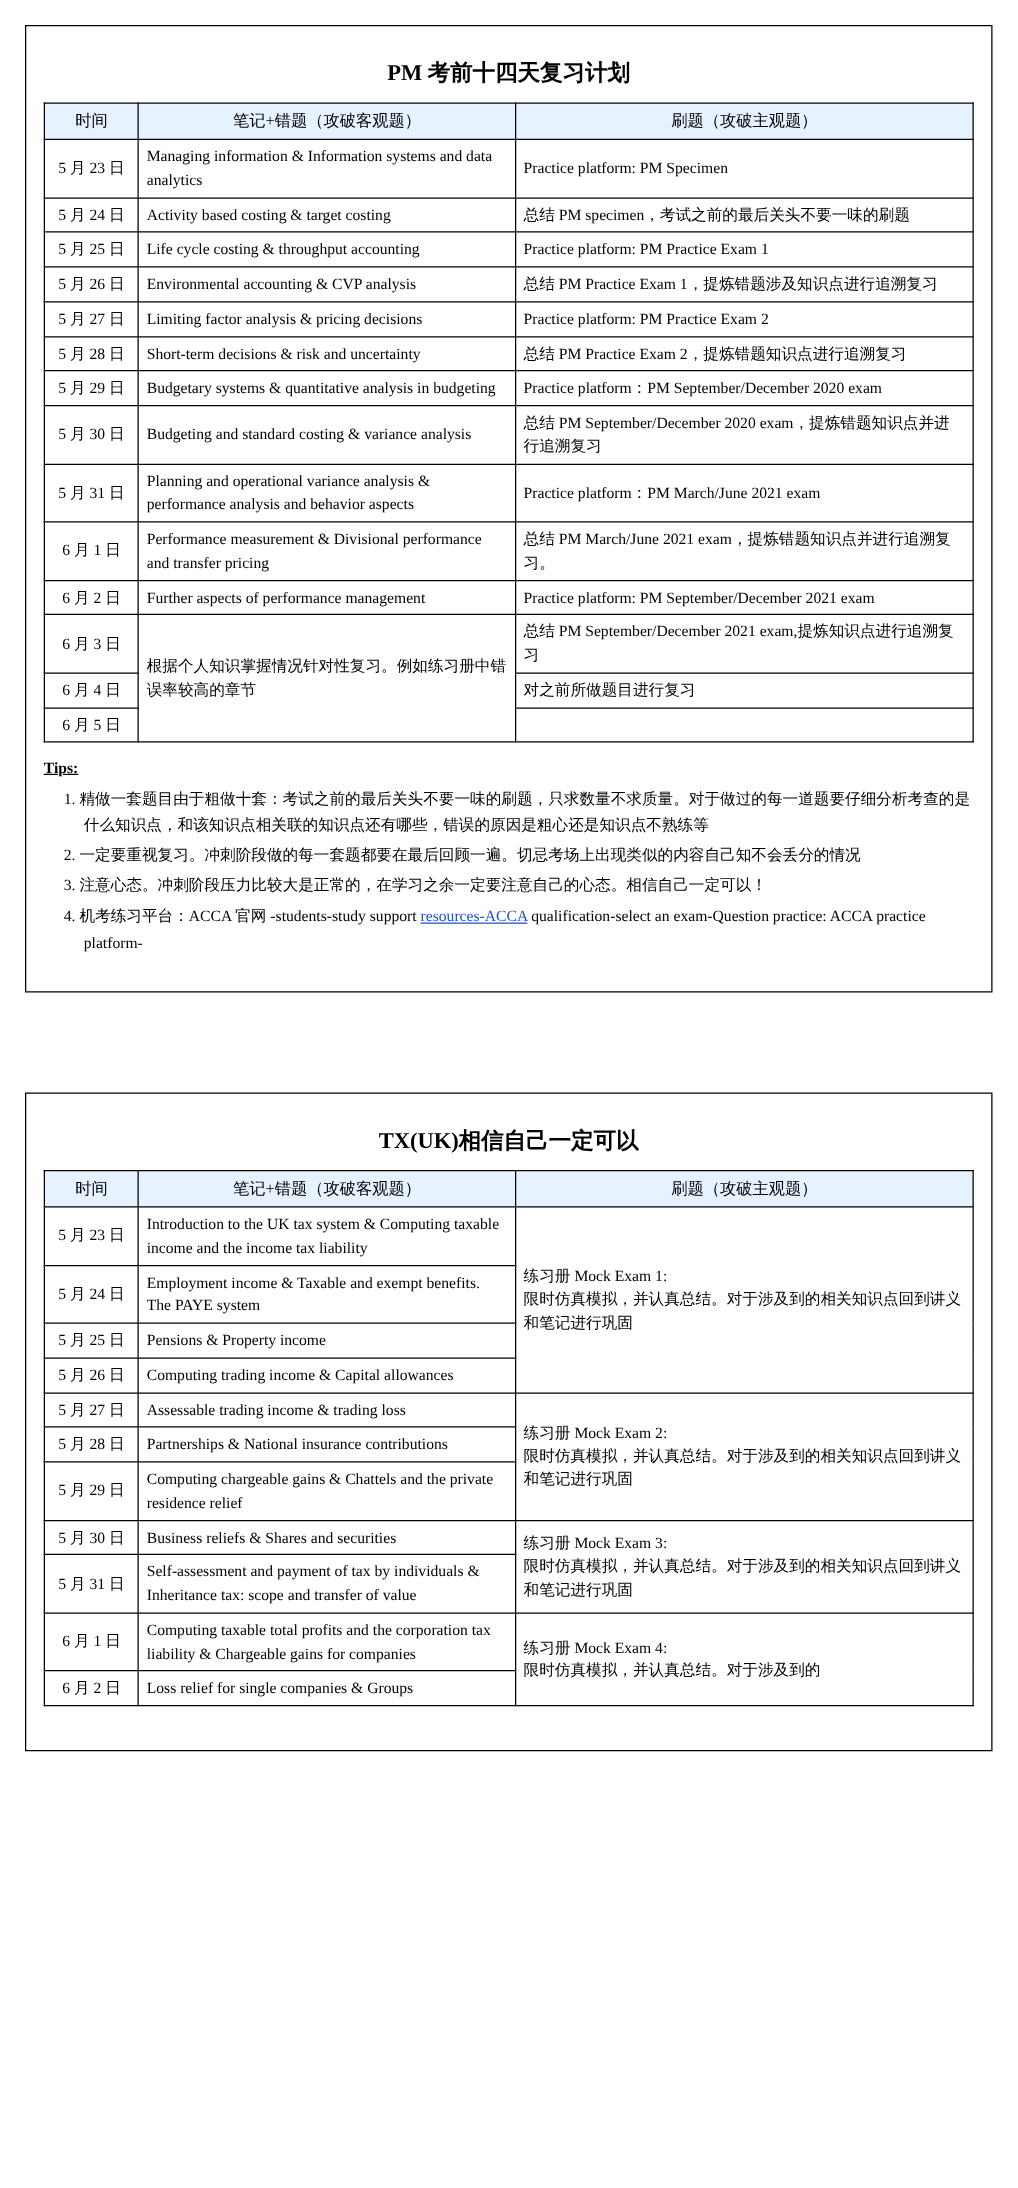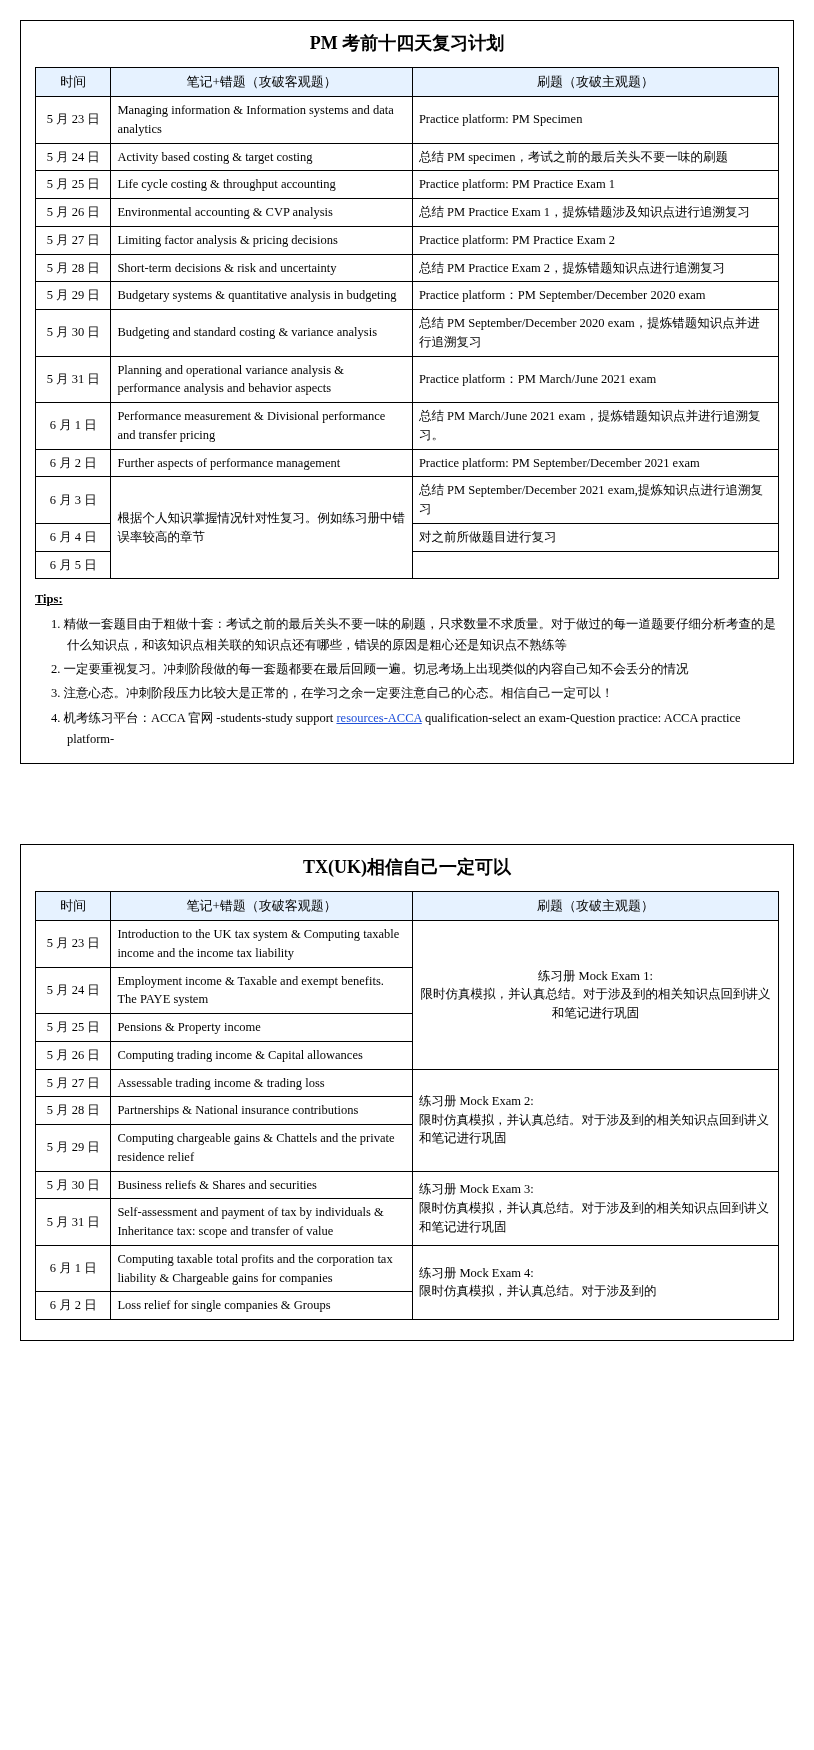--- a/index.html
+++ b/index.html
@@ -68,21 +68,21 @@
       text-indent: -16px;
       padding-left: 16px;
       margin-bottom: 4px;
     }
     a { color: #1d4ed8; text-decoration: underline; }
     .section-gap {
       height: 80px;
     }
     .inner-border {
       border: 1px solid #000;
-      padding: 10px 14px;
+      padding: 25px 14px;
     }
   </style>
 </head>
 <body>
 
 <div class="inner-border">
   <div class="page-title">PM 考前十四天复习计划</div>
 
   <table>
     <thead>
@@ -185,21 +185,21 @@
       <tr>
         <th>时间</th>
         <th>笔记+错题（攻破客观题）</th>
         <th>刷题（攻破主观题）</th>
       </tr>
     </thead>
     <tbody id="tx-tbody">
         <tr>
           <td class="date-cell">5 月 23 日</td>
           <td class="notes-cell">Introduction to the UK tax system &amp; Computing taxable income and the income tax liability</td>
-          <td class="drill-cell" rowspan="4" style="white-space: pre-line; text-align: center;">练习册 Mock Exam 1:
+          <td class="drill-cell" rowspan="4" style="white-space: pre-line;">练习册 Mock Exam 1:
 限时仿真模拟，并认真总结。对于涉及到的相关知识点回到讲义和笔记进行巩固</td>
         </tr>
         <tr>
           <td class="date-cell">5 月 24 日</td>
           <td class="notes-cell">Employment income &amp; Taxable and exempt benefits. The PAYE system</td>
         </tr>
         <tr>
           <td class="date-cell">5 月 25 日</td>
           <td class="notes-cell">Pensions &amp; Property income</td>
         </tr>

